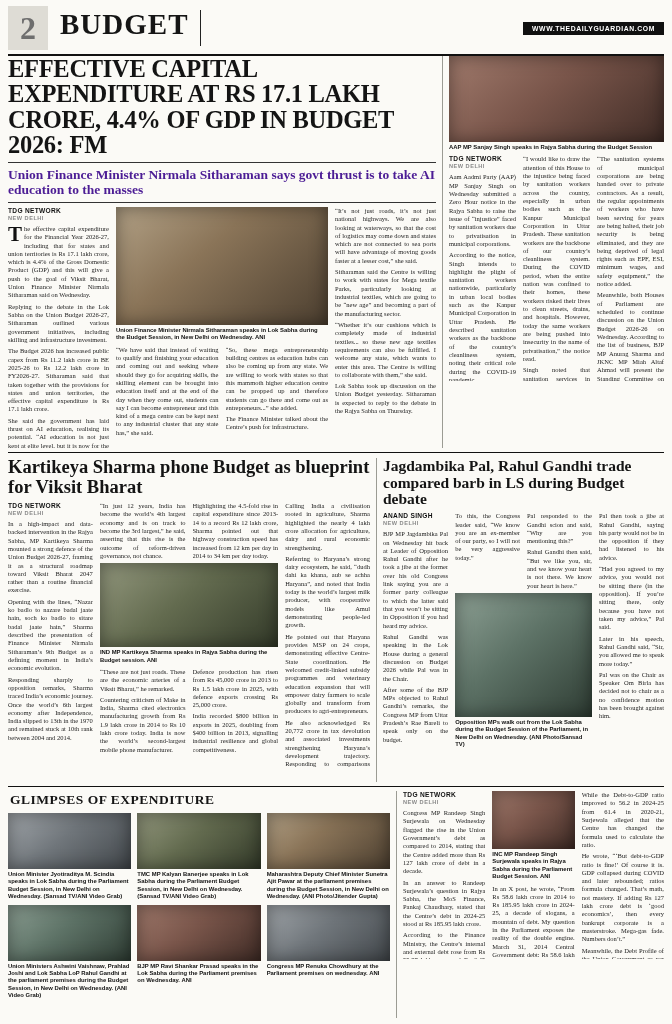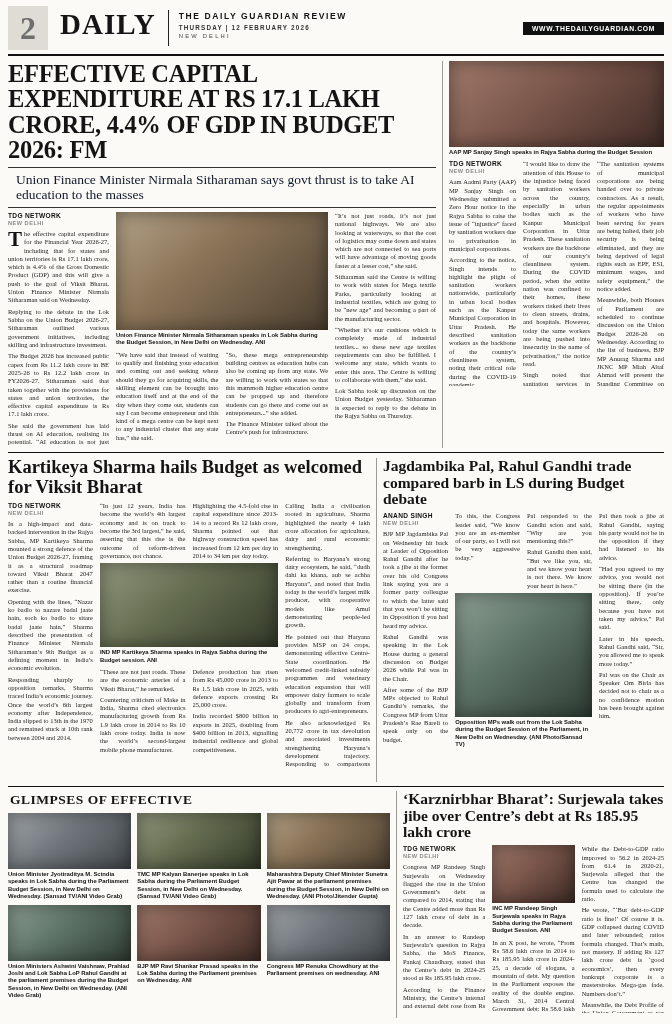--- a/index.html
+++ b/index.html
@@ -14,21 +14,21 @@
   .mast-divider { width:1px; background:#222; margin:4px 0; }
   .mast-center { padding:5px 10px; font-family:"Liberation Sans", sans-serif; }
   .paper-name { font-size:8.5px; font-weight:bold; letter-spacing:1.6px; color:#111; }
   .date-line { font-size:6.3px; letter-spacing:1.2px; margin-top:3px; color:#333; font-weight:bold; }
   .city-line { font-size:5.8px; letter-spacing:2.2px; color:#444; margin-top:2px; }
   .mast-right { margin-left:auto; display:flex; align-items:center; }
   .website { background:#101010; color:#ffffff; font-family:"Liberation Sans", sans-serif; font-size:6.8px; font-weight:bold; letter-spacing:0.6px; padding:3px 9px; }
 
   
   .band { display:flex; overflow:hidden; }
-  .top-band { height:392px; padding-top:5px; }
+  .top-band { height:392px; }
   .mid-band { height:330px; border-top:1.5px solid #111; margin-top:4px; padding-top:5px; }
   .bottom-band { height:232px; border-top:1.5px solid #111; margin-top:4px; padding-top:4px; }
   .vrule { width:1px; background:#9b9b93; margin:0 6px; }
   .rule-thin { border-top:1px solid #333; margin:4px 0; }
 
   .cols { display:flex; gap:7px; align-items:stretch; }
   .col { flex:1; min-width:0; overflow:hidden; }
   .col-mid { flex:2.1; }
 
   p.art { font-size:6.5px; line-height:1.28; text-align:justify; margin-bottom:3px; color:#222; }
@@ -43,21 +43,21 @@
   .ph-warm  { background:linear-gradient(140deg,#b2a186 0%,#8a7458 40%,#4c3f30 100%); }
   .ph-red   { background:linear-gradient(140deg,#a07a6c 0%,#79554a 45%,#402c26 100%); }
   .ph-green { background:linear-gradient(140deg,#93987e 0%,#636b4f 45%,#333a29 100%); }
   .ph-gray  { background:linear-gradient(140deg,#a2a7ab 0%,#70767b 45%,#42474b 100%); }
   .ph-teal  { background:linear-gradient(140deg,#8da094 0%,#5d7266 45%,#2f3d34 100%); }
   .h118 { height:118px; } .h86 { height:86px; } .h84 { height:84px; }
   .h124 { height:124px; } .h58 { height:58px; } .h56 { height:56px; }
 
   
   .lead-headline { font-size:24.5px; line-height:1.04; font-weight:bold; letter-spacing:-0.3px; color:#141414; }
-  .lead-subhead { font-size:13.5px; line-height:1.15; font-weight:normal; color:#0f172a;margin-left:8px; }
+  .lead-subhead { font-size:13.5px; line-height:1.15; font-weight:bold; color:#4c1d95; }
   .head-md { font-size:15.5px; line-height:1.08; font-weight:bold; color:#141414; margin-bottom:4px; }
   .head-lg { font-size:18.5px; line-height:1.08; font-weight:bold; color:#141414; margin-bottom:4px; }
   .glimpses-title { font-size:13.5px; font-weight:bold; letter-spacing:0.5px; margin:1px 0 5px 2px; color:#141414; }
 
   
   .lead-zone { width:428px; overflow:hidden; }
   .aap-zone { flex:1; overflow:hidden; }
   .kartikeya-zone { width:362px; overflow:hidden; }
   .pal-zone { flex:1; overflow:hidden; }
   .glimpses-zone { width:382px; overflow:hidden; }
@@ -72,27 +72,22 @@
   .pal-cols { height:252px; overflow:hidden; }
   .sur-cols { height:168px; overflow:hidden; }
 </style>
 </head>
 <body>
 
 <div class="page">
 
   <header class="masthead">
     <div class="page-num">2</div>
-    <div class="section-name">DAILY</div>
+    <div class="section-name">BUDGET</div>
     <div class="mast-divider"></div>
-    <div class="mast-center">
-      <div class="paper-name">THE DAILY GUARDIAN REVIEW</div>
-      <div class="date-line">THURSDAY | 12 FEBRUARY 2026</div>
-      <div class="city-line">NEW DELHI</div>
-    </div>
     <div class="mast-right">
       <div class="website">WWW.THEDAILYGUARDIAN.COM</div>
     </div>
   </header>
 
   <section class="band top-band">
 
     <div class="lead-zone">
       <h1 class="lead-headline">EFFECTIVE CAPITAL EXPENDITURE AT RS 17.1 LAKH CRORE, 4.4% OF GDP IN BUDGET 2026: FM</h1>
       <div class="rule-thin"></div>
@@ -150,21 +145,21 @@
           <p class="art">“The sanitation systems of municipal corporations are being handed over to private contractors. As a result, the regular appointments of workers who have been serving for years are being halted, their job security is being eliminated, and they are being deprived of legal rights such as EPF, ESI, minimum wages, and safety equipment,” the notice added.</p>
           <p class="art">Meanwhile, both Houses of Parliament are scheduled to continue discussion on the Union Budget 2026-26 on Wednesday. According to the list of business, BJP MP Anurag Sharma and JKNC MP Miah Altaf Ahmad will present the Standing Committee on Transport, Tourism, and Culture reports in the Lok Sabha. Union New and Renewable Energy Minister Prahlad Joshi will make a statement regarding the status of implementation of recommendations contained in the 10th Report of the Standing Committee on Energy on ‘Performance Evaluation of Solar Power Projects in the Country’ pertaining to the Ministry of New and Renewable Energy.</p>
         </div>
       </div>
     </div>
   </section>
 
   <section class="band mid-band">
 
     <div class="kartikeya-zone">
-      <h2 class="head-lg">Kartikeya Sharma hails Budget as welcomed for Viksit Bharat</h2>
+      <h2 class="head-lg">Kartikeya Sharma phone Budget as blueprint for Viksit Bharat</h2>
       <div class="cols kart-cols">
         <div class="col">
           <div class="byline">TDG NETWORK</div>
           <div class="dateline">NEW DELHI</div>
           <p class="art">In a high-impact and data-backed intervention in the Rajya Sabha, MP Kartikeya Sharma mounted a strong defence of the Union Budget 2026-27, framing it as a structural roadmap toward Viksit Bharat 2047 rather than a routine financial exercise.</p>
           <p class="art">Opening with the lines, “Nazar ko badlo to nazare badal jaate hain, soch ko badlo to sitare badal jaate hain,” Sharma described the presentation of Finance Minister Nirmala Sitharaman’s 9th Budget as a defining moment in India’s economic evolution.</p>
           <p class="art">Responding sharply to opposition remarks, Sharma traced India’s economic journey. Once the world’s 6th largest economy after Independence, India slipped to 13th in the 1970 and remained stuck at 10th rank between 2004 and 2014.</p>
         </div>
         <div class="col col-mid">
           <div class="cols">
@@ -228,21 +223,21 @@
           <p class="art">Later in his speech, Rahul Gandhi said, “Sir, you allowed me to speak more today.”</p>
           <p class="art">Pal was on the Chair as Speaker Om Birla has decided not to chair as a no confidence motion has been brought against him.</p>
         </div>
       </div>
     </div>
   </section>
 
   <section class="band bottom-band">
 
     <div class="glimpses-zone">
-      <h2 class="glimpses-title">GLIMPSES OF EFFECTIVE</h2>
+      <h2 class="glimpses-title">GLIMPSES OF EXPENDITURE</h2>
       <div class="glimpses-grid">
         <figure>
           <div class="photo ph-gray h56"></div>
           <figcaption class="caption">Union Minister Jyotiraditya M. Scindia speaks in Lok Sabha during the Parliament Budget Session, in New Delhi on Wednesday. (Sansad TV/ANI Video Grab)</figcaption>
         </figure>
         <figure>
           <div class="photo ph-green h56"></div>
           <figcaption class="caption">TMC MP Kalyan Banerjee speaks in Lok Sabha during the Parliament Budget Session, in New Delhi on Wednesday. (Sansad TV/ANI Video Grab)</figcaption>
         </figure>
         <figure>
@@ -260,21 +255,20 @@
         <figure>
           <div class="photo ph-gray h56"></div>
           <figcaption class="caption">Congress MP Renuka Chowdhury at the Parliament premises on wednesday. ANI</figcaption>
         </figure>
       </div>
     </div>
 
     <div class="vrule"></div>
 
     <div class="surjewala-zone">
-      <h2 class="head-md">‘Karznirbhar Bharat’: Surjewala takes jibe over Centre’s debt at Rs 185.95 lakh crore</h2>
       <div class="cols sur-cols">
         <div class="col">
           <div class="byline">TDG NETWORK</div>
           <div class="dateline">NEW DELHI</div>
           <p class="art">Congress MP Randeep Singh Surjewala on Wednesday flagged the rise in the Union Government’s debt as compared to 2014, stating that the Centre added more than Rs 127 lakh crore of debt in a decade.</p>
           <p class="art">In an answer to Randeep Surjewala’s question in Rajya Sabha, the MoS Finance, Pankaj Chaudhary, stated that the Centre’s debt in 2024-25 stood at Rs 185.95 lakh crore.</p>
           <p class="art">According to the Finance Ministry, the Centre’s internal and external debt rose from Rs 55.87 lakh crore and Rs 6.45 lakh crore in 2020-21 to 57.73 lakh crore and Rs 8.74 lakh crore in 2024-25. Taking a jibe at the Centre, the Congress MP termed the “explosion” of debt as “Karznirbhar Bharat.”</p>
         </div>
         <div class="col">
           <div class="photo ph-red h58"></div>

